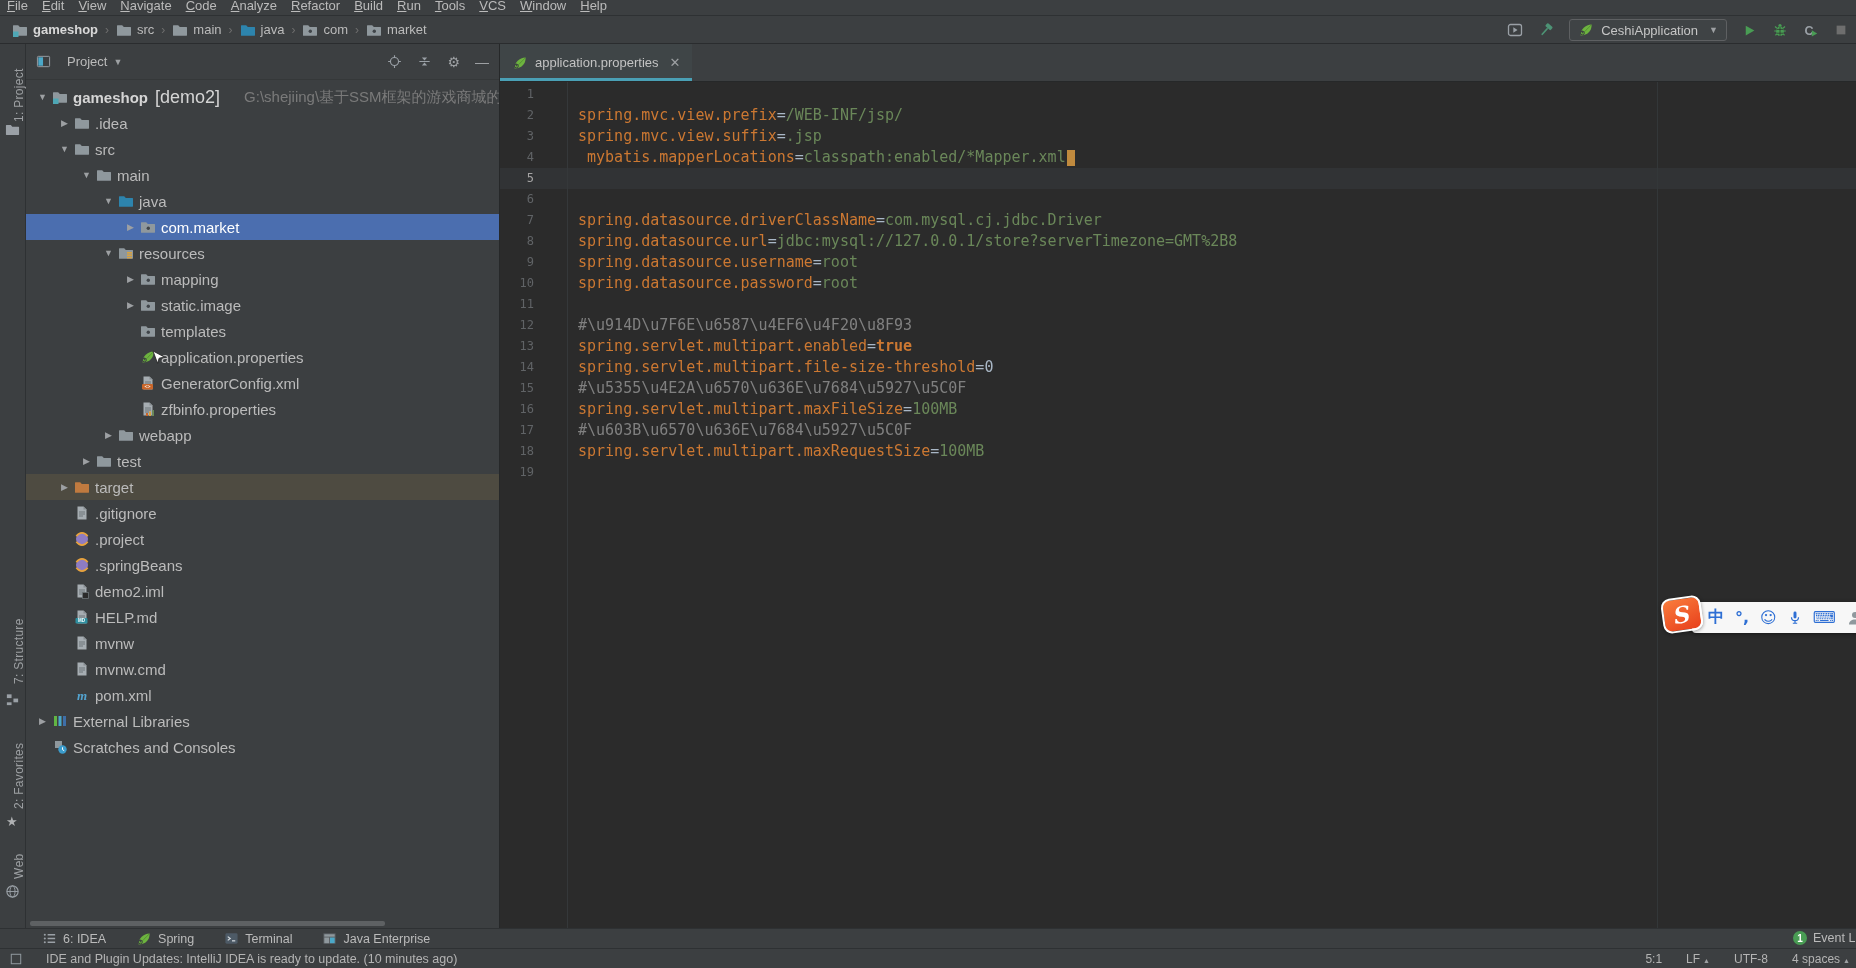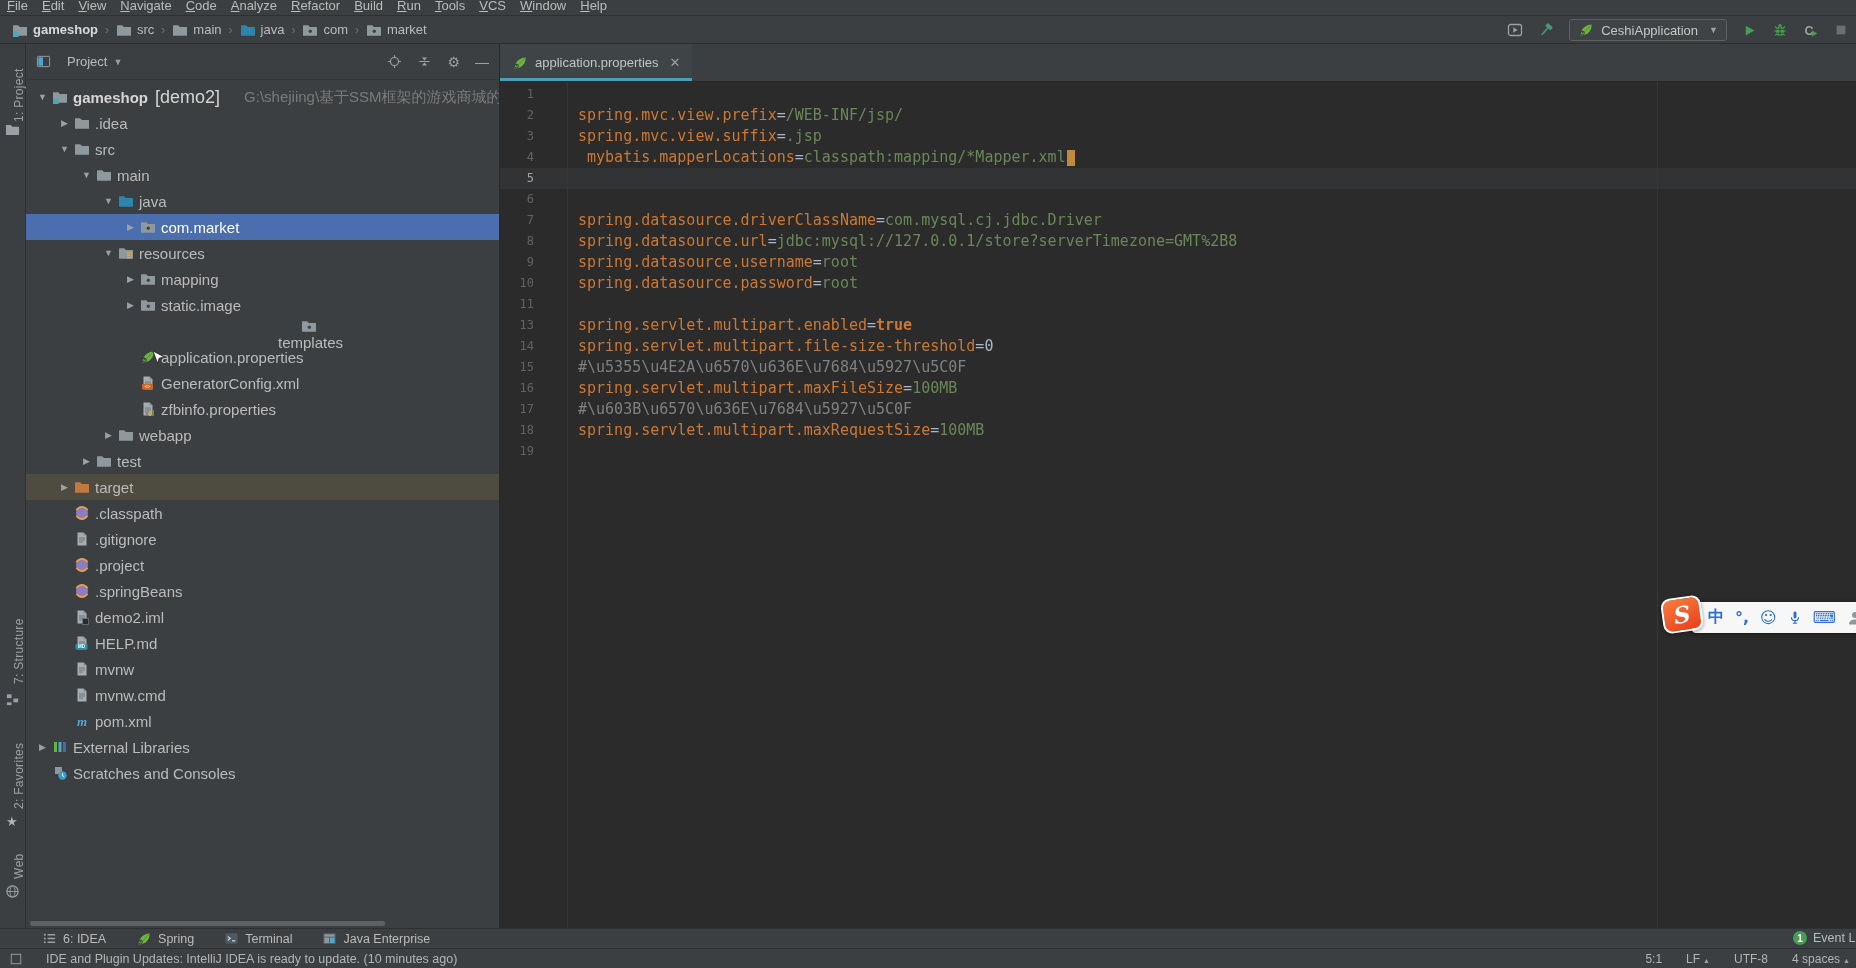--- a/index.html
+++ b/index.html
@@ -368,21 +368,21 @@
         <div class="trow" style="padding-left: 96px;">
           <span class="arrow">▶</span>
           <span class="ticon">
             <svg width="16" height="16" viewBox="0 0 16 16">
               <path d="M1.5 3.2h4.7l1.6 1.8h6.7c.3 0 .5.2.5.5v7.8c0 .3-.2.5-.5.5H1.5a.5.5 0 0 1-.5-.5V3.7c0-.3.2-.5.5-.5z" fill="#8f989d"></path>
               <circle cx="8.3" cy="9.3" r="1.7" fill="#40454a"></circle>
             </svg>
           </span>
           <span class="tlabel">static.image</span>
         </div>
-        <div class="trow" style="padding-left: 96px; flex-direction: column;">
+        <div class="trow" style="padding-left: 96px;">
           <span class="arrow"></span>
           <span class="ticon">
             <svg width="16" height="16" viewBox="0 0 16 16">
               <path d="M1.5 3.2h4.7l1.6 1.8h6.7c.3 0 .5.2.5.5v7.8c0 .3-.2.5-.5.5H1.5a.5.5 0 0 1-.5-.5V3.7c0-.3.2-.5.5-.5z" fill="#8f989d"></path>
               <circle cx="8.3" cy="9.3" r="1.7" fill="#40454a"></circle>
             </svg>
           </span>
           <span class="tlabel">templates</span>
         </div>
         <div class="trow" style="padding-left: 96px;">
@@ -443,31 +443,20 @@
           <span class="tlabel">test</span>
         </div>
         <div class="trow excl" style="padding-left: 30px;">
           <span class="arrow">▶</span>
           <span class="ticon">
             <svg width="16" height="16" viewBox="0 0 16 16">
               <path d="M1.5 3.2h4.7l1.6 1.8h6.7c.3 0 .5.2.5.5v7.8c0 .3-.2.5-.5.5H1.5a.5.5 0 0 1-.5-.5V3.7c0-.3.2-.5.5-.5z" fill="#c07a3f"></path>
             </svg>
           </span>
           <span class="tlabel">target</span>
-        </div>
-        <div class="trow" style="padding-left: 30px;">
-          <span class="arrow"></span>
-          <span class="ticon">
-            <svg width="16" height="16" viewBox="0 0 16 16">
-              <circle cx="8" cy="8" r="6" fill="#8e7cc3"></circle>
-              <path d="M2.3 5.2C4 2.9 6 1.9 8 1.9s4 1 5.7 3.3" fill="none" stroke="#e8a33d" stroke-width="1.6"></path>
-              <path d="M2.3 10.8C4 13.1 6 14.1 8 14.1s4-1 5.7-3.3" fill="none" stroke="#e8a33d" stroke-width="1.6"></path>
-            </svg>
-          </span>
-          <span class="tlabel">.classpath</span>
         </div>
         <div class="trow" style="padding-left: 30px;">
           <span class="arrow"></span>
           <span class="ticon">
             <svg width="16" height="16" viewBox="0 0 16 16">
               <path d="M3.5 1.5h6l3 3v10h-9z" fill="#a6adb2"></path>
               <path d="M9.5 1.5v3h3z" fill="#878d91"></path>
               <path d="M5 7h6M5 9h6M5 11h4" stroke="#6d7478" stroke-width="1"></path>
             </svg>
           </span>
@@ -589,28 +578,29 @@
             </svg>
           </span>
         <span class="tab-title">application.properties</span>
         <span class="tab-close">✕</span>
       </div>
     </div>
     <div class="code-area" id="code">
         <div class="cl"><span class="ln">1</span><span class="ct"></span></div>
         <div class="cl"><span class="ln">2</span><span class="ct"><span class="sk">spring.mvc.view.prefix</span><span class="sp">=</span><span class="sv">/WEB-INF/jsp/</span></span></div>
         <div class="cl"><span class="ln">3</span><span class="ct"><span class="sk">spring.mvc.view.suffix</span><span class="sp">=</span><span class="sv">.jsp</span></span></div>
-        <div class="cl"><span class="ln">4</span><span class="ct"><span class="sp"> </span><span class="sk">mybatis.mapperLocations</span><span class="sp">=</span><span class="sv">classpath:mapping/*Mapper.xml</span><span class="caret"></span></span></div>
+        <div class="cl"><span class="ln">4</span><span class="ct"><span class="sp"> </span><span class="sk">mybatis.mapperLocations</span><span class="sp">=</span><span class="sv">classpath:enabled/*Mapper.xml</span><span class="caret"></span></span></div>
         <div class="cl cur"><span class="ln">5</span><span class="ct"></span></div>
         <div class="cl"><span class="ln">6</span><span class="ct"></span></div>
         <div class="cl"><span class="ln">7</span><span class="ct"><span class="sk">spring.datasource.driverClassName</span><span class="sp">=</span><span class="sv">com.mysql.cj.jdbc.Driver</span></span></div>
         <div class="cl"><span class="ln">8</span><span class="ct"><span class="sk">spring.datasource.url</span><span class="sp">=</span><span class="sv">jdbc:mysql://127.0.0.1/store?serverTimezone=GMT%2B8</span></span></div>
         <div class="cl"><span class="ln">9</span><span class="ct"><span class="sk">spring.datasource.username</span><span class="sp">=</span><span class="sv">root</span></span></div>
         <div class="cl"><span class="ln">10</span><span class="ct"><span class="sk">spring.datasource.password</span><span class="sp">=</span><span class="sv">root</span></span></div>
         <div class="cl"><span class="ln">11</span><span class="ct"></span></div>
+        <div class="cl"><span class="ln">12</span><span class="ct"><span class="sc">#\u914D\u7F6E\u6587\u4EF6\u4F20\u8F93</span></span></div>
         <div class="cl"><span class="ln">13</span><span class="ct"><span class="sk">spring.servlet.multipart.enabled</span><span class="sp">=</span><span class="sb">true</span></span></div>
         <div class="cl"><span class="ln">14</span><span class="ct"><span class="sk">spring.servlet.multipart.file-size-threshold</span><span class="sp">=</span><span class="snum">0</span></span></div>
         <div class="cl"><span class="ln">15</span><span class="ct"><span class="sc">#\u5355\u4E2A\u6570\u636E\u7684\u5927\u5C0F</span></span></div>
         <div class="cl"><span class="ln">16</span><span class="ct"><span class="sk">spring.servlet.multipart.maxFileSize</span><span class="sp">=</span><span class="sv">100MB</span></span></div>
         <div class="cl"><span class="ln">17</span><span class="ct"><span class="sc">#\u603B\u6570\u636E\u7684\u5927\u5C0F</span></span></div>
         <div class="cl"><span class="ln">18</span><span class="ct"><span class="sk">spring.servlet.multipart.maxRequestSize</span><span class="sp">=</span><span class="sv">100MB</span></span></div>
         <div class="cl"><span class="ln">19</span><span class="ct"></span></div>
       </div>
     <div class="gutter-sep"></div>
     <div class="margin-guide"></div>

